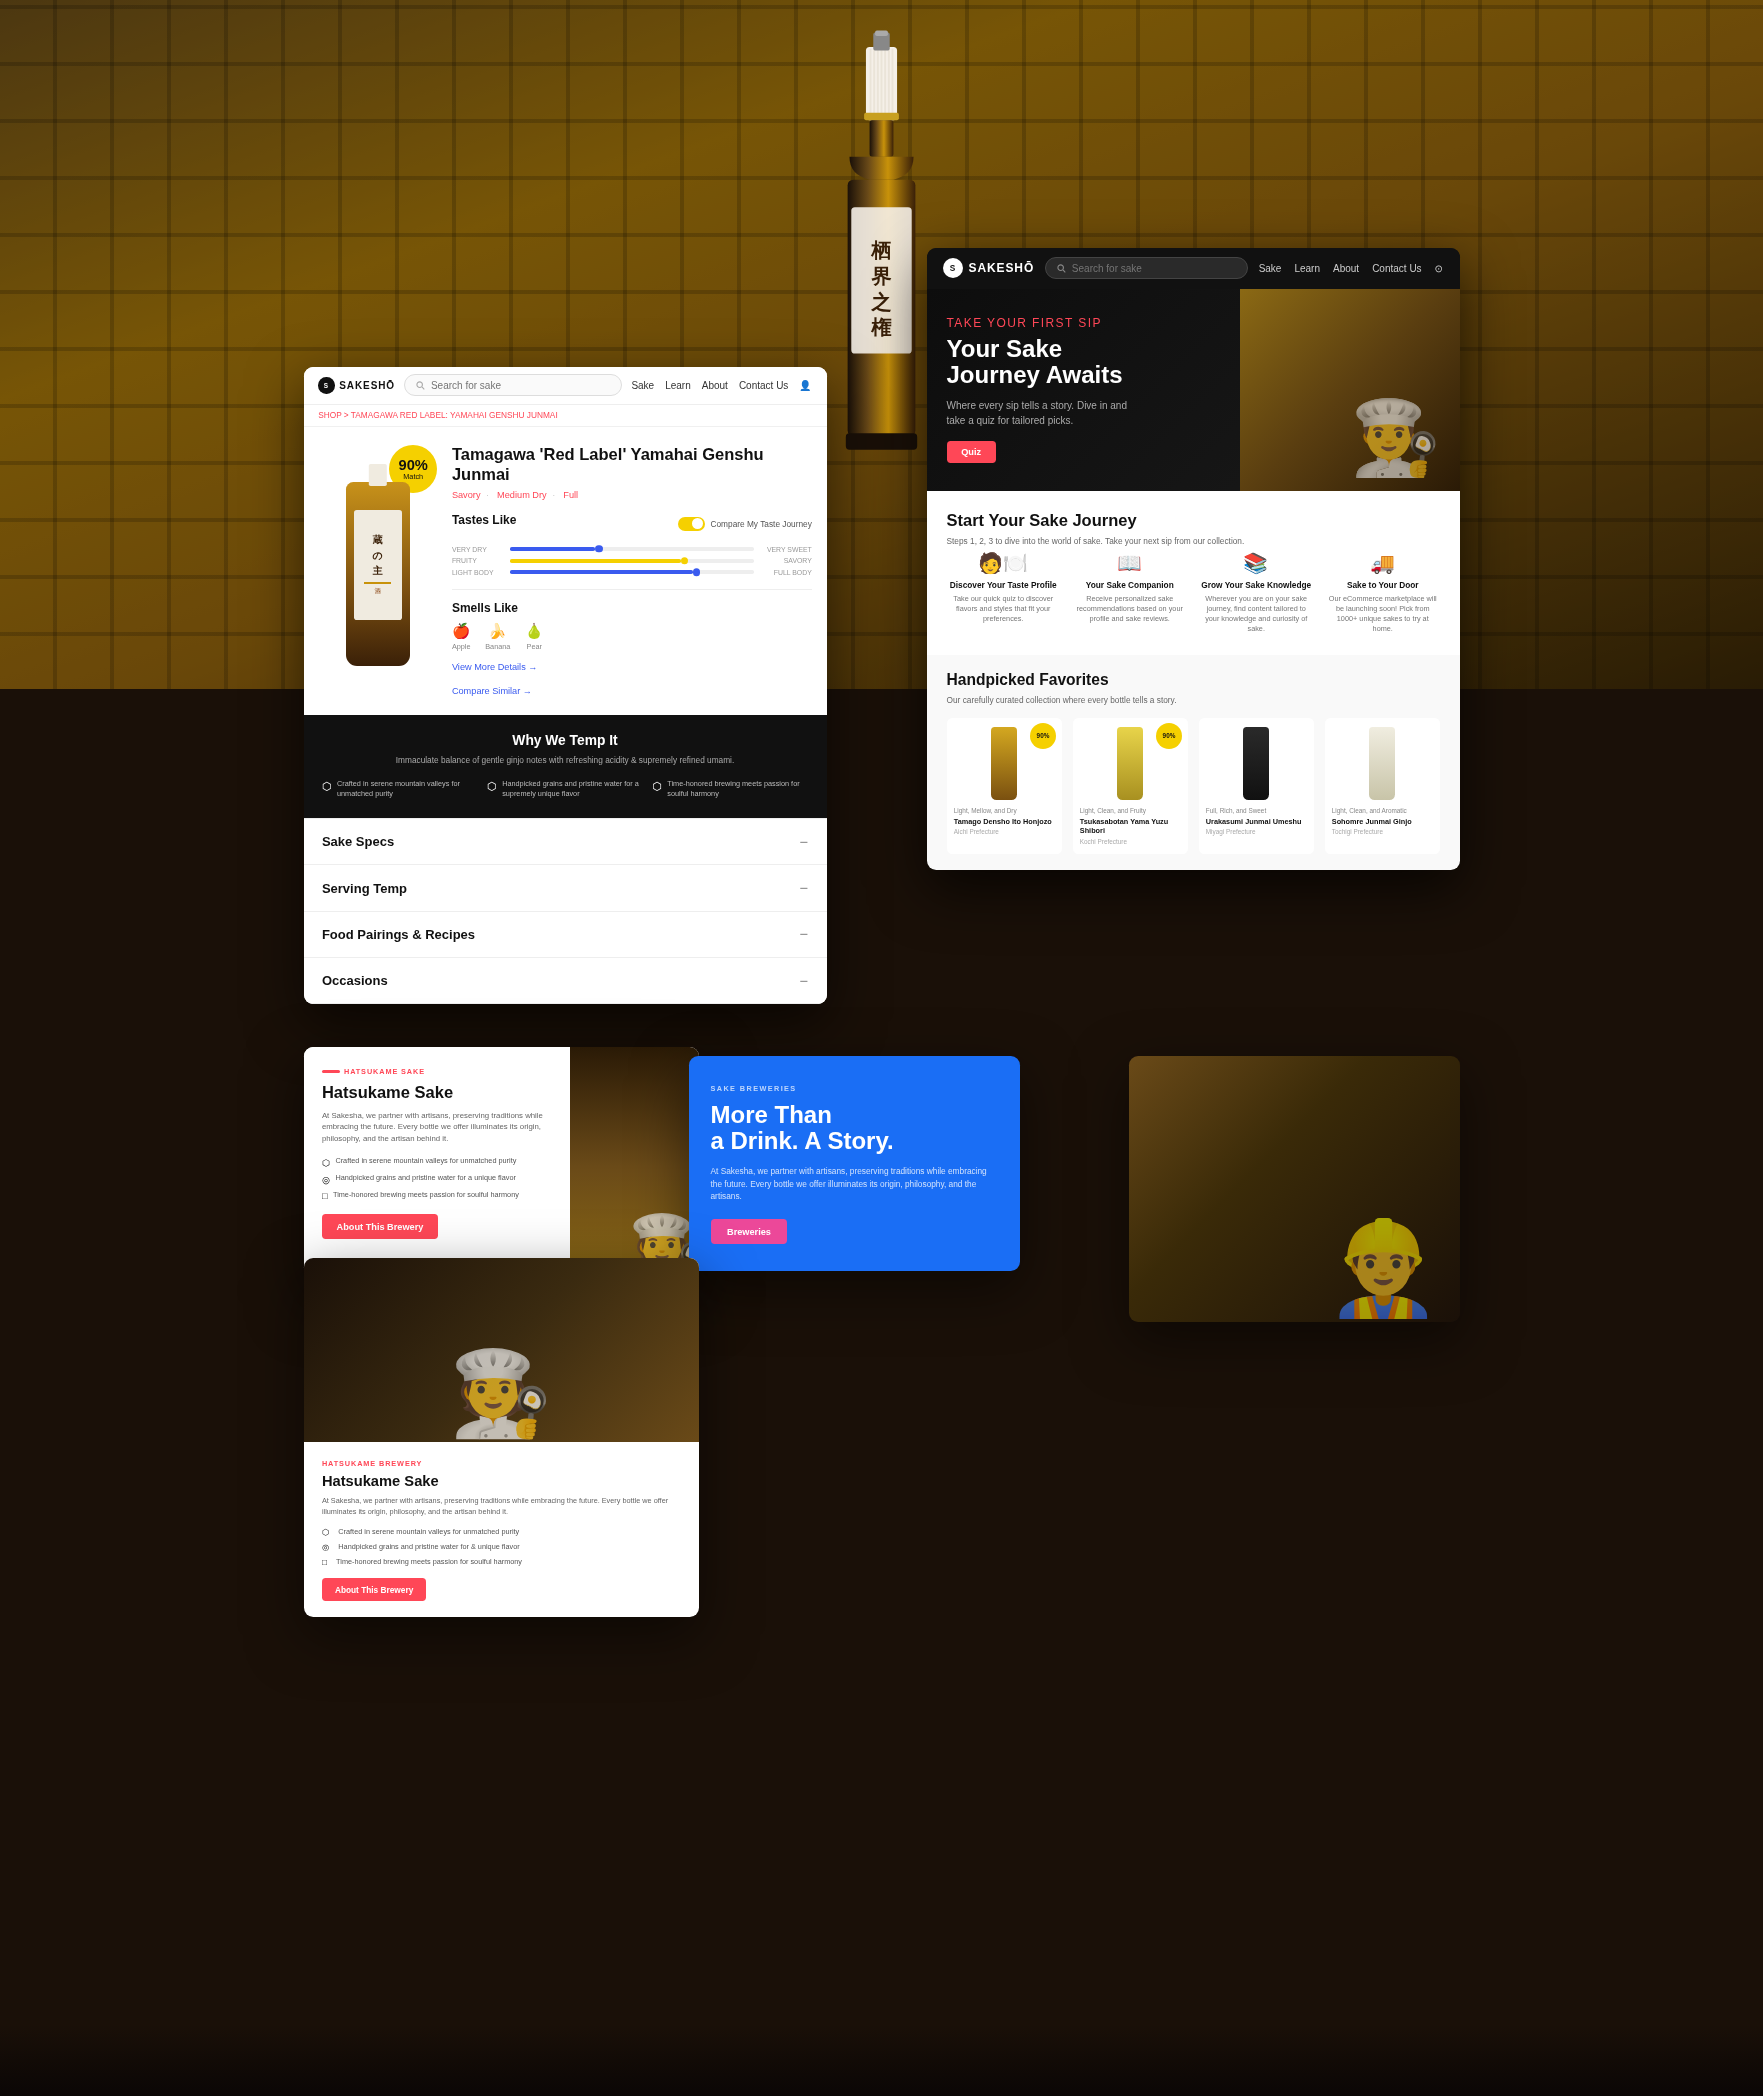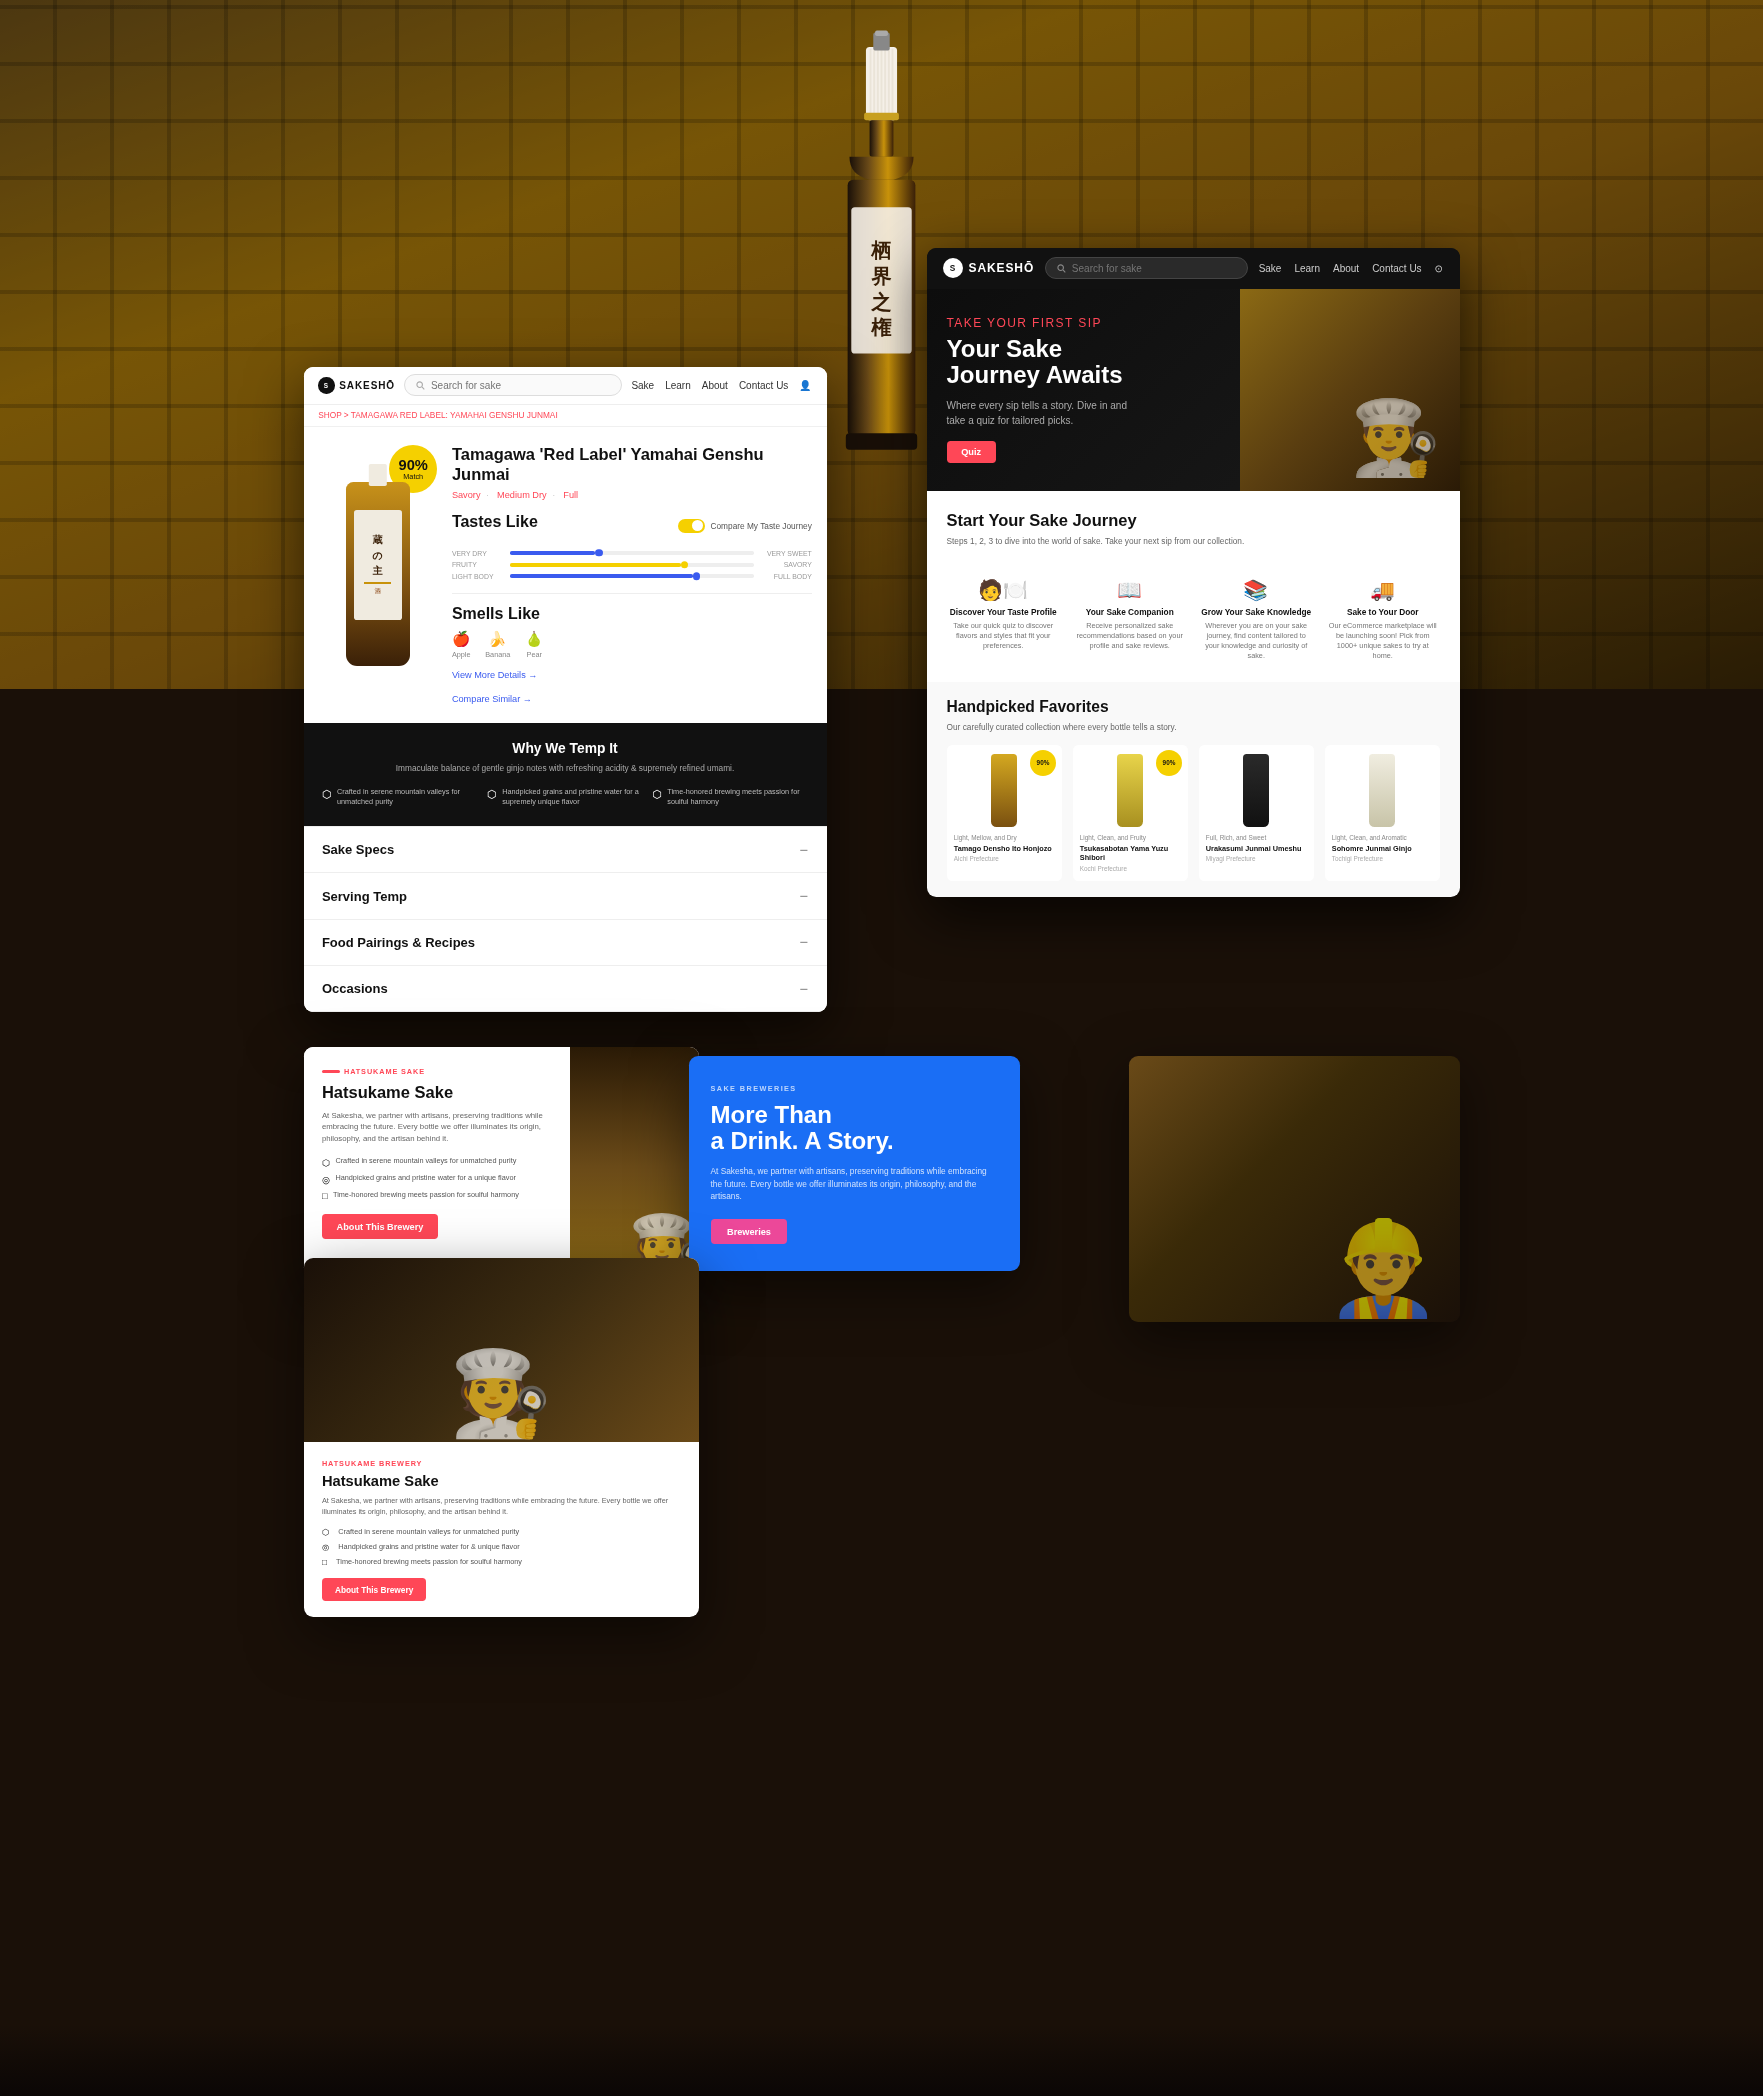--- a/index.html
+++ b/index.html
@@ -189,21 +189,21 @@
     }
     .hp-journey-title {
       font-size: 16.5px;
       font-weight: 700;
       color: #111;
       margin-bottom: 5.5px;
     }
     .hp-journey-sub {
       font-size: 8.3px;
       color: #666;
-      margin-bottom: 30px;
+      margin-bottom: 3px;
       line-height: 1.5;
     }
     .hp-steps {
       display: flex;
       gap: 13px;
     }
     .hp-step {
       flex: 1;
       text-align: center;
     }
@@ -407,21 +407,21 @@
       font-size: 9.2px;
       color: #ff4757;
       font-weight: 500;
     }
     .pd-tag + .pd-tag::before {
       content: ' · ';
       color: #ccc;
       margin-right: 5.5px;
     }
     .pd-section-title {
-      font-size: 16px; font-weight: 600; color: #111; margin-bottom: 7.3px;
+      font-size: 12px; font-weight: 600; color: #111; margin-bottom: 7.3px;
     }
     .pd-toggle-row {
       display: flex; align-items: center; justify-content: space-between; margin-bottom: 11px;
     }
     .pd-toggle {
       display: flex; align-items: center; gap: 5.5px;
     }
     .pd-toggle-switch {
       width: 27.5px; height: 14.7px;
       background: #f5d000;

